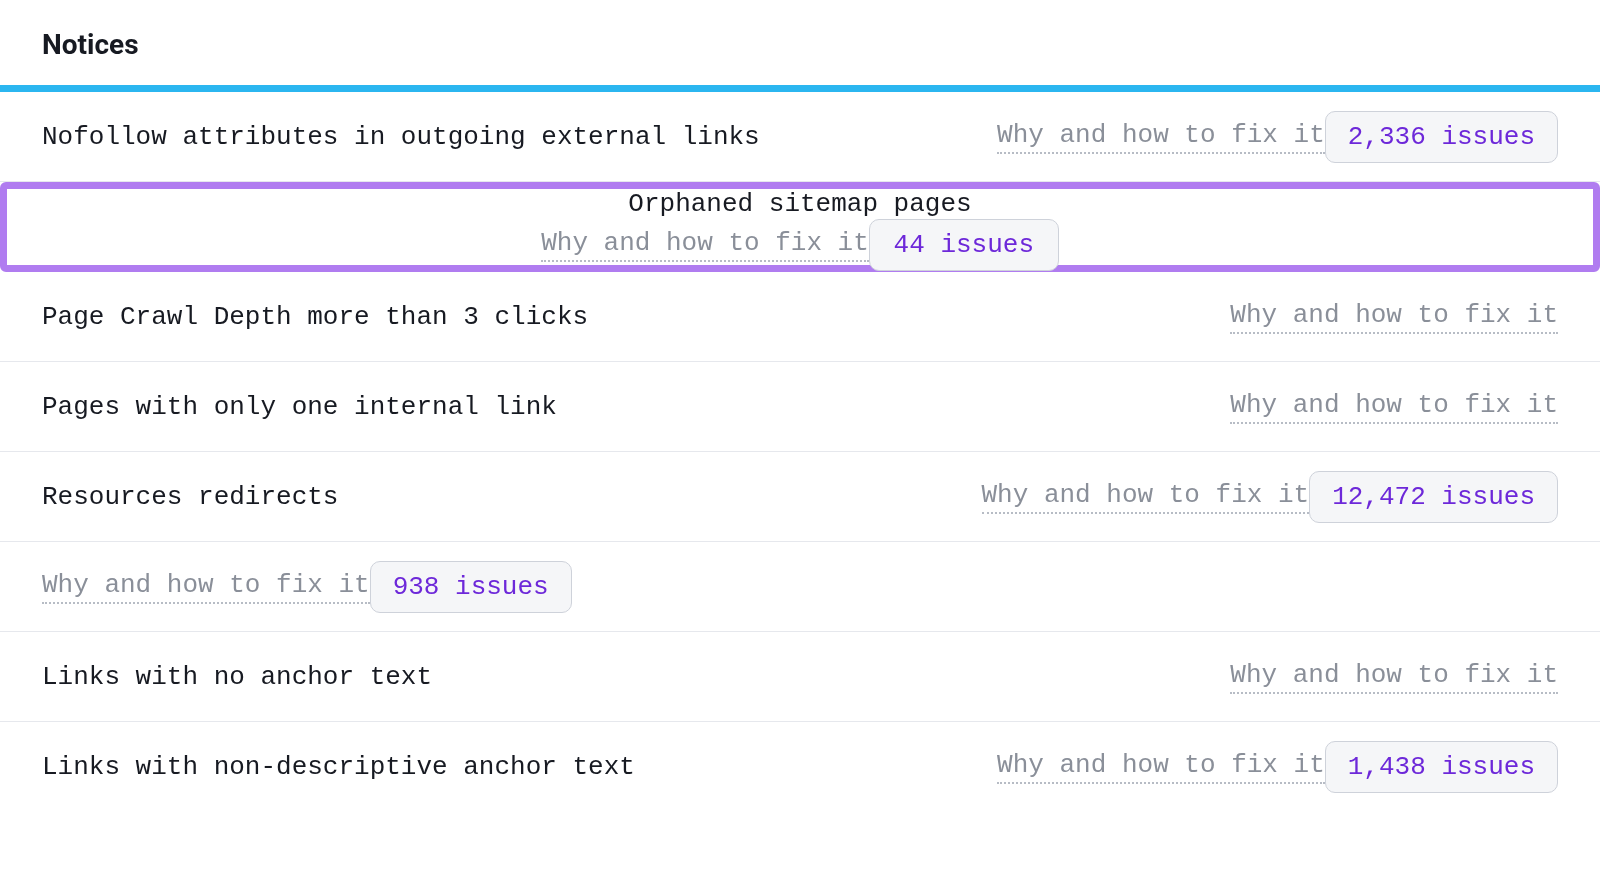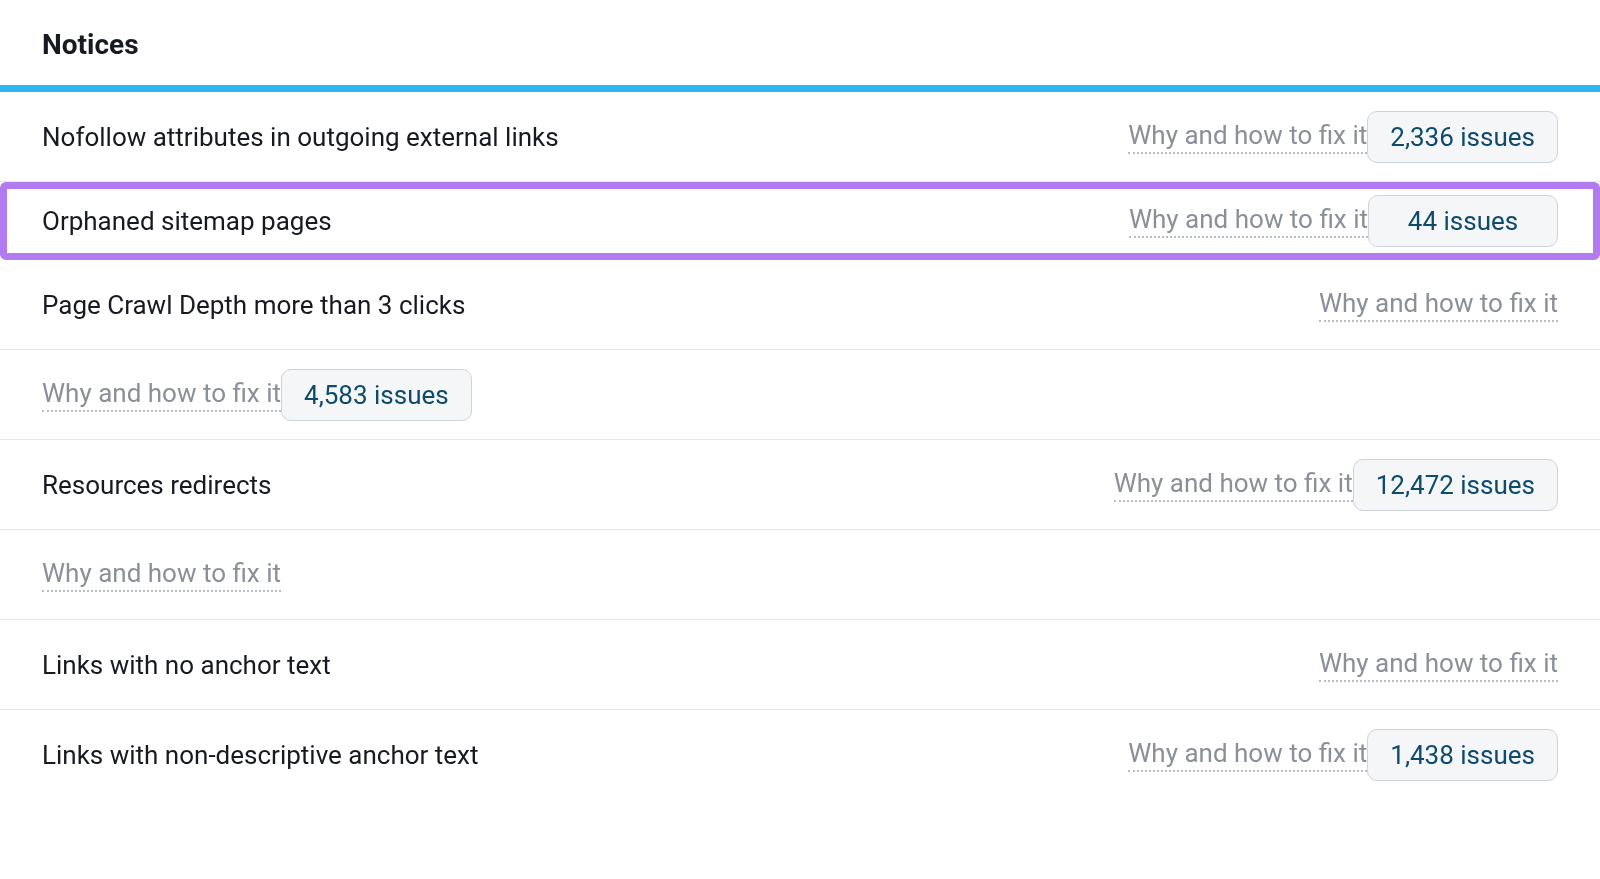--- a/index.html
+++ b/index.html
@@ -22,20 +22,21 @@
     }
     .rows { }
     .row {
       display: flex;
       align-items: center;
       justify-content: space-between;
       padding: 0 42px;
       height: 90px;
       border-bottom: 1px solid #e6e8ed;
       background: #fff;
+      font-family: Liberation Mono, monospace;
     }
     .row:last-child { border-bottom: none; }
     .row-title {
       flex: 1;
       color: #171a22;
       font-size: 26px;
     }
     .row-right {
       display: flex;
       align-items: center;
@@ -51,35 +52,36 @@
     .issue-btn {
       display: inline-flex;
       align-items: center;
       justify-content: center;
       height: 52px;
       min-width: 190px;
       padding: 0 22px;
       border-radius: 10px;
       border: 1px solid #ced2da;
       background: #f5f6f8;
-      color: #0c4a6e;
+      color: #6d28d9;
       font-size: 26px;
       white-space: nowrap;
       cursor: pointer;
     }
     
     .highlight-wrap {
       border: 7px solid #b07cf0;
       border-radius: 6px;
       margin: 0;
     }
     .highlight-wrap .row {
       border-bottom: none;
-      height: 64px;
+      height: 76px;
       padding: 0 35px; 
+      flex-direction: column;
     }
   </style>
 </head>
 <body>
 
 <div class="container">
   <div class="section-title">Notices</div>
   <div class="accent-bar"></div>
   <div class="rows" id="rows">
       <div class="row">
@@ -98,35 +100,36 @@
           </div>
         </div>
       </div>
       <div class="row">
         <div class="row-title">Page Crawl Depth more than 3 clicks</div>
         <div class="row-right">
           <span class="fix-link">Why and how to fix it</span>
         </div>
       </div>
       <div class="row">
+        <div class="row-title">Pages with only one internal link</div>
         <div class="row-right">
           <span class="fix-link">Why and how to fix it</span>
-          <span class="issue-btn">4,583 issues</span>
         </div>
       </div>
       <div class="row">
         <div class="row-title">Resources redirects</div>
         <div class="row-right">
           <span class="fix-link">Why and how to fix it</span>
           <span class="issue-btn">12,472 issues</span>
         </div>
       </div>
       <div class="row">
         <div class="row-right">
           <span class="fix-link">Why and how to fix it</span>
+          <span class="issue-btn">938 issues</span>
         </div>
       </div>
       <div class="row">
         <div class="row-title">Links with no anchor text</div>
         <div class="row-right">
           <span class="fix-link">Why and how to fix it</span>
         </div>
       </div>
       <div class="row">
         <div class="row-title">Links with non-descriptive anchor text</div>

